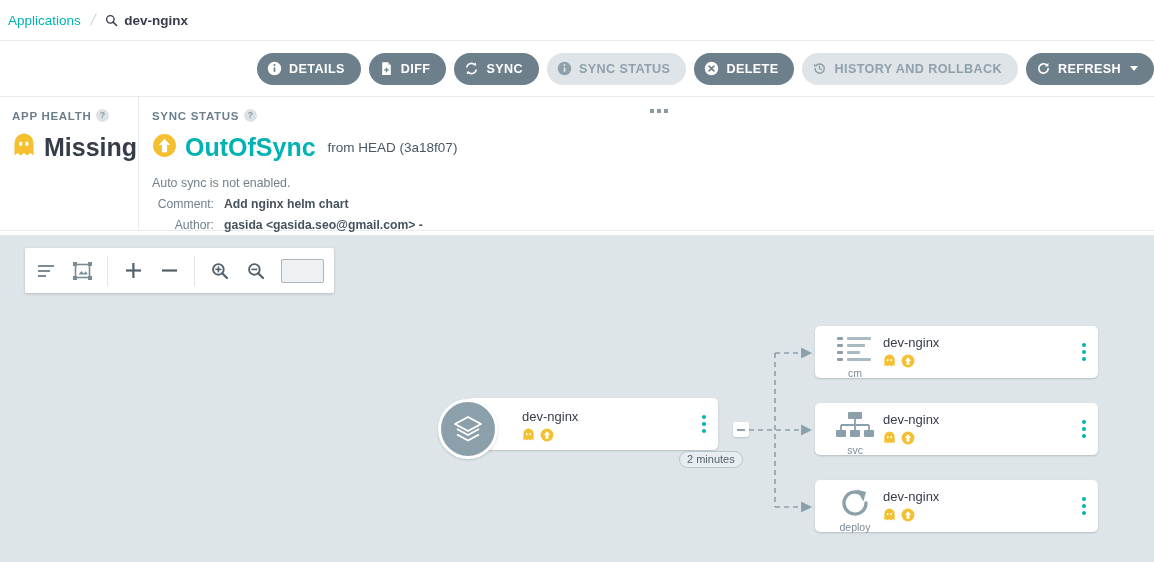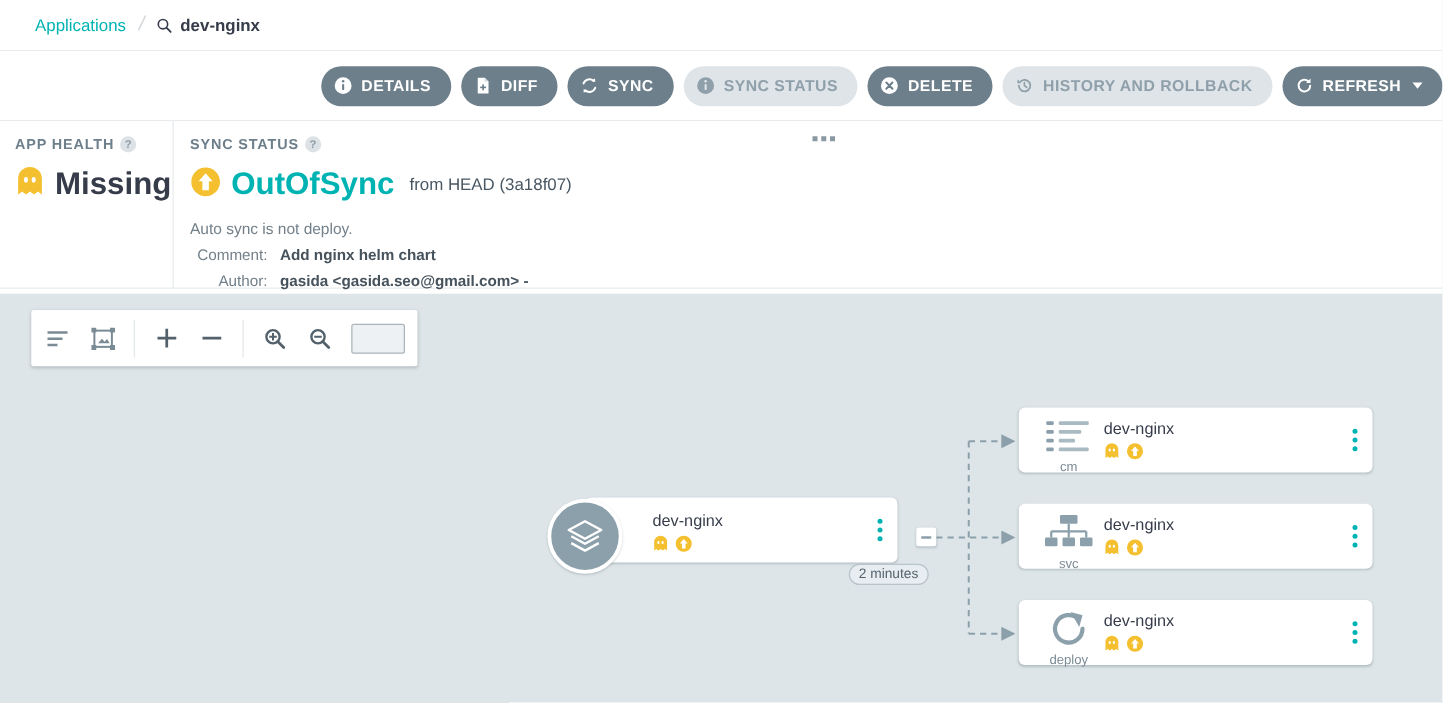--- a/index.html
+++ b/index.html
@@ -9,21 +9,21 @@
     font-family: "Liberation Sans", sans-serif;
     background: #ffffff;
     overflow: hidden;
   }
   .app { position: relative; width: 1154px; height: 562px; }
 
   
   .breadcrumb {
     height: 41px;
     display: flex; align-items: center;
-    padding-left: 28px;
+    padding-left: 8px;
     border-bottom: 1px solid #e8ebed;
     background: #fff;
   }
   .crumb-link {
     color: #00b3b3; font-size: 13.5px; cursor: pointer;
   }
   .crumb-sep {
     color: #d0d6da; font-size: 16px; margin: 0 10px; transform: skewX(-12deg);
   }
   .crumb-current {
@@ -273,21 +273,21 @@
 
       <div class="big-row">
         <svg width="25" height="25" viewBox="0 0 24 24">
           <circle cx="12" cy="12" r="11" fill="#f4c030"></circle>
           <path d="M12 5.4l5.4 6.1h-2.9v6.9h-5v-6.9H6.6z" fill="#fff"></path>
         </svg>
         <span class="big-text teal">OutOfSync</span>
         <span class="from-head">from HEAD (3a18f07)</span>
       </div>
 
-      <div class="note">Auto sync is not deploy.</div>
+      <div class="note">Auto sync is not enabled.</div>
 
       <div class="kv">
         <span class="k">Comment:</span>
         <span class="v">Add nginx helm chart</span>
       </div>
       <div class="kv">
         <span class="k">Author:</span>
         <span class="v">gasida &lt;gasida.seo@gmail.com&gt; -</span>
       </div>
     </div>

